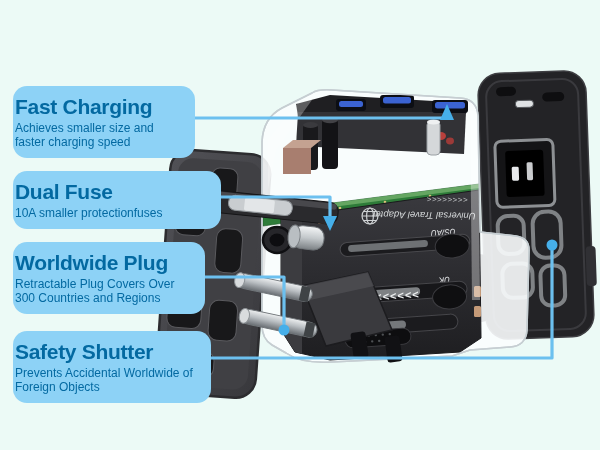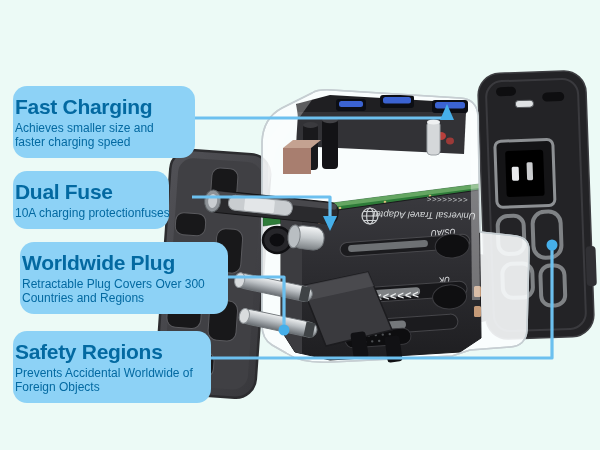--- a/index.html
+++ b/index.html
@@ -22,23 +22,23 @@
     margin:0 0 3px 0;
     font-size:21px;line-height:23px;font-weight:700;letter-spacing:-0.3px;
     font-family:"Liberation Sans",sans-serif;
   }
   .callout p{
     margin:0;
     font-size:12px;line-height:14px;font-weight:400;
     font-family:"Liberation Sans",sans-serif;
   }
   #callout-1{left:13px;top:86px;width:182px;}
-  #callout-2{left:13px;top:171px;width:156px;}
+  #callout-2{left:13px;top:171px;width:208px;}
   #callout-2 p{white-space:nowrap;}
-  #callout-3{left:20px;top:242px;width:208px;}
+  #callout-3{left:13px;top:242px;width:192px;}
   #callout-4{left:13px;top:331px;width:198px;}
 </style>
 </head>
 <body>
 
 <div class="stage">
 
   <svg width="600" height="450" viewBox="0 0 600 450">
     <defs>
       <linearGradient id="bodyGrad" x1="0" y1="0" x2="0" y2="1">
@@ -261,24 +261,24 @@
       <circle cx="552" cy="245" r="5.5" stroke="none" fill="#46afe9"></circle>
     </g>
   </svg>
 
   <div class="callout" id="callout-1">
     <h3>Fast Charging</h3>
     <p>Achieves smaller size and faster charging speed</p>
   </div>
   <div class="callout" id="callout-2">
     <h3>Dual Fuse</h3>
-    <p>10A charging protectionfuses</p>
+    <p>10A smaller protectionfuses</p>
   </div>
   <div class="callout" id="callout-3">
     <h3>Worldwide Plug</h3>
     <p>Retractable Plug Covers Over 300 Countries and Regions</p>
   </div>
   <div class="callout" id="callout-4">
-    <h3>Safety Regions</h3>
+    <h3>Safety Shutter</h3>
     <p>Prevents Accidental Worldwide of Foreign Objects</p>
   </div>
 
 </div>
 
 </body></html>

